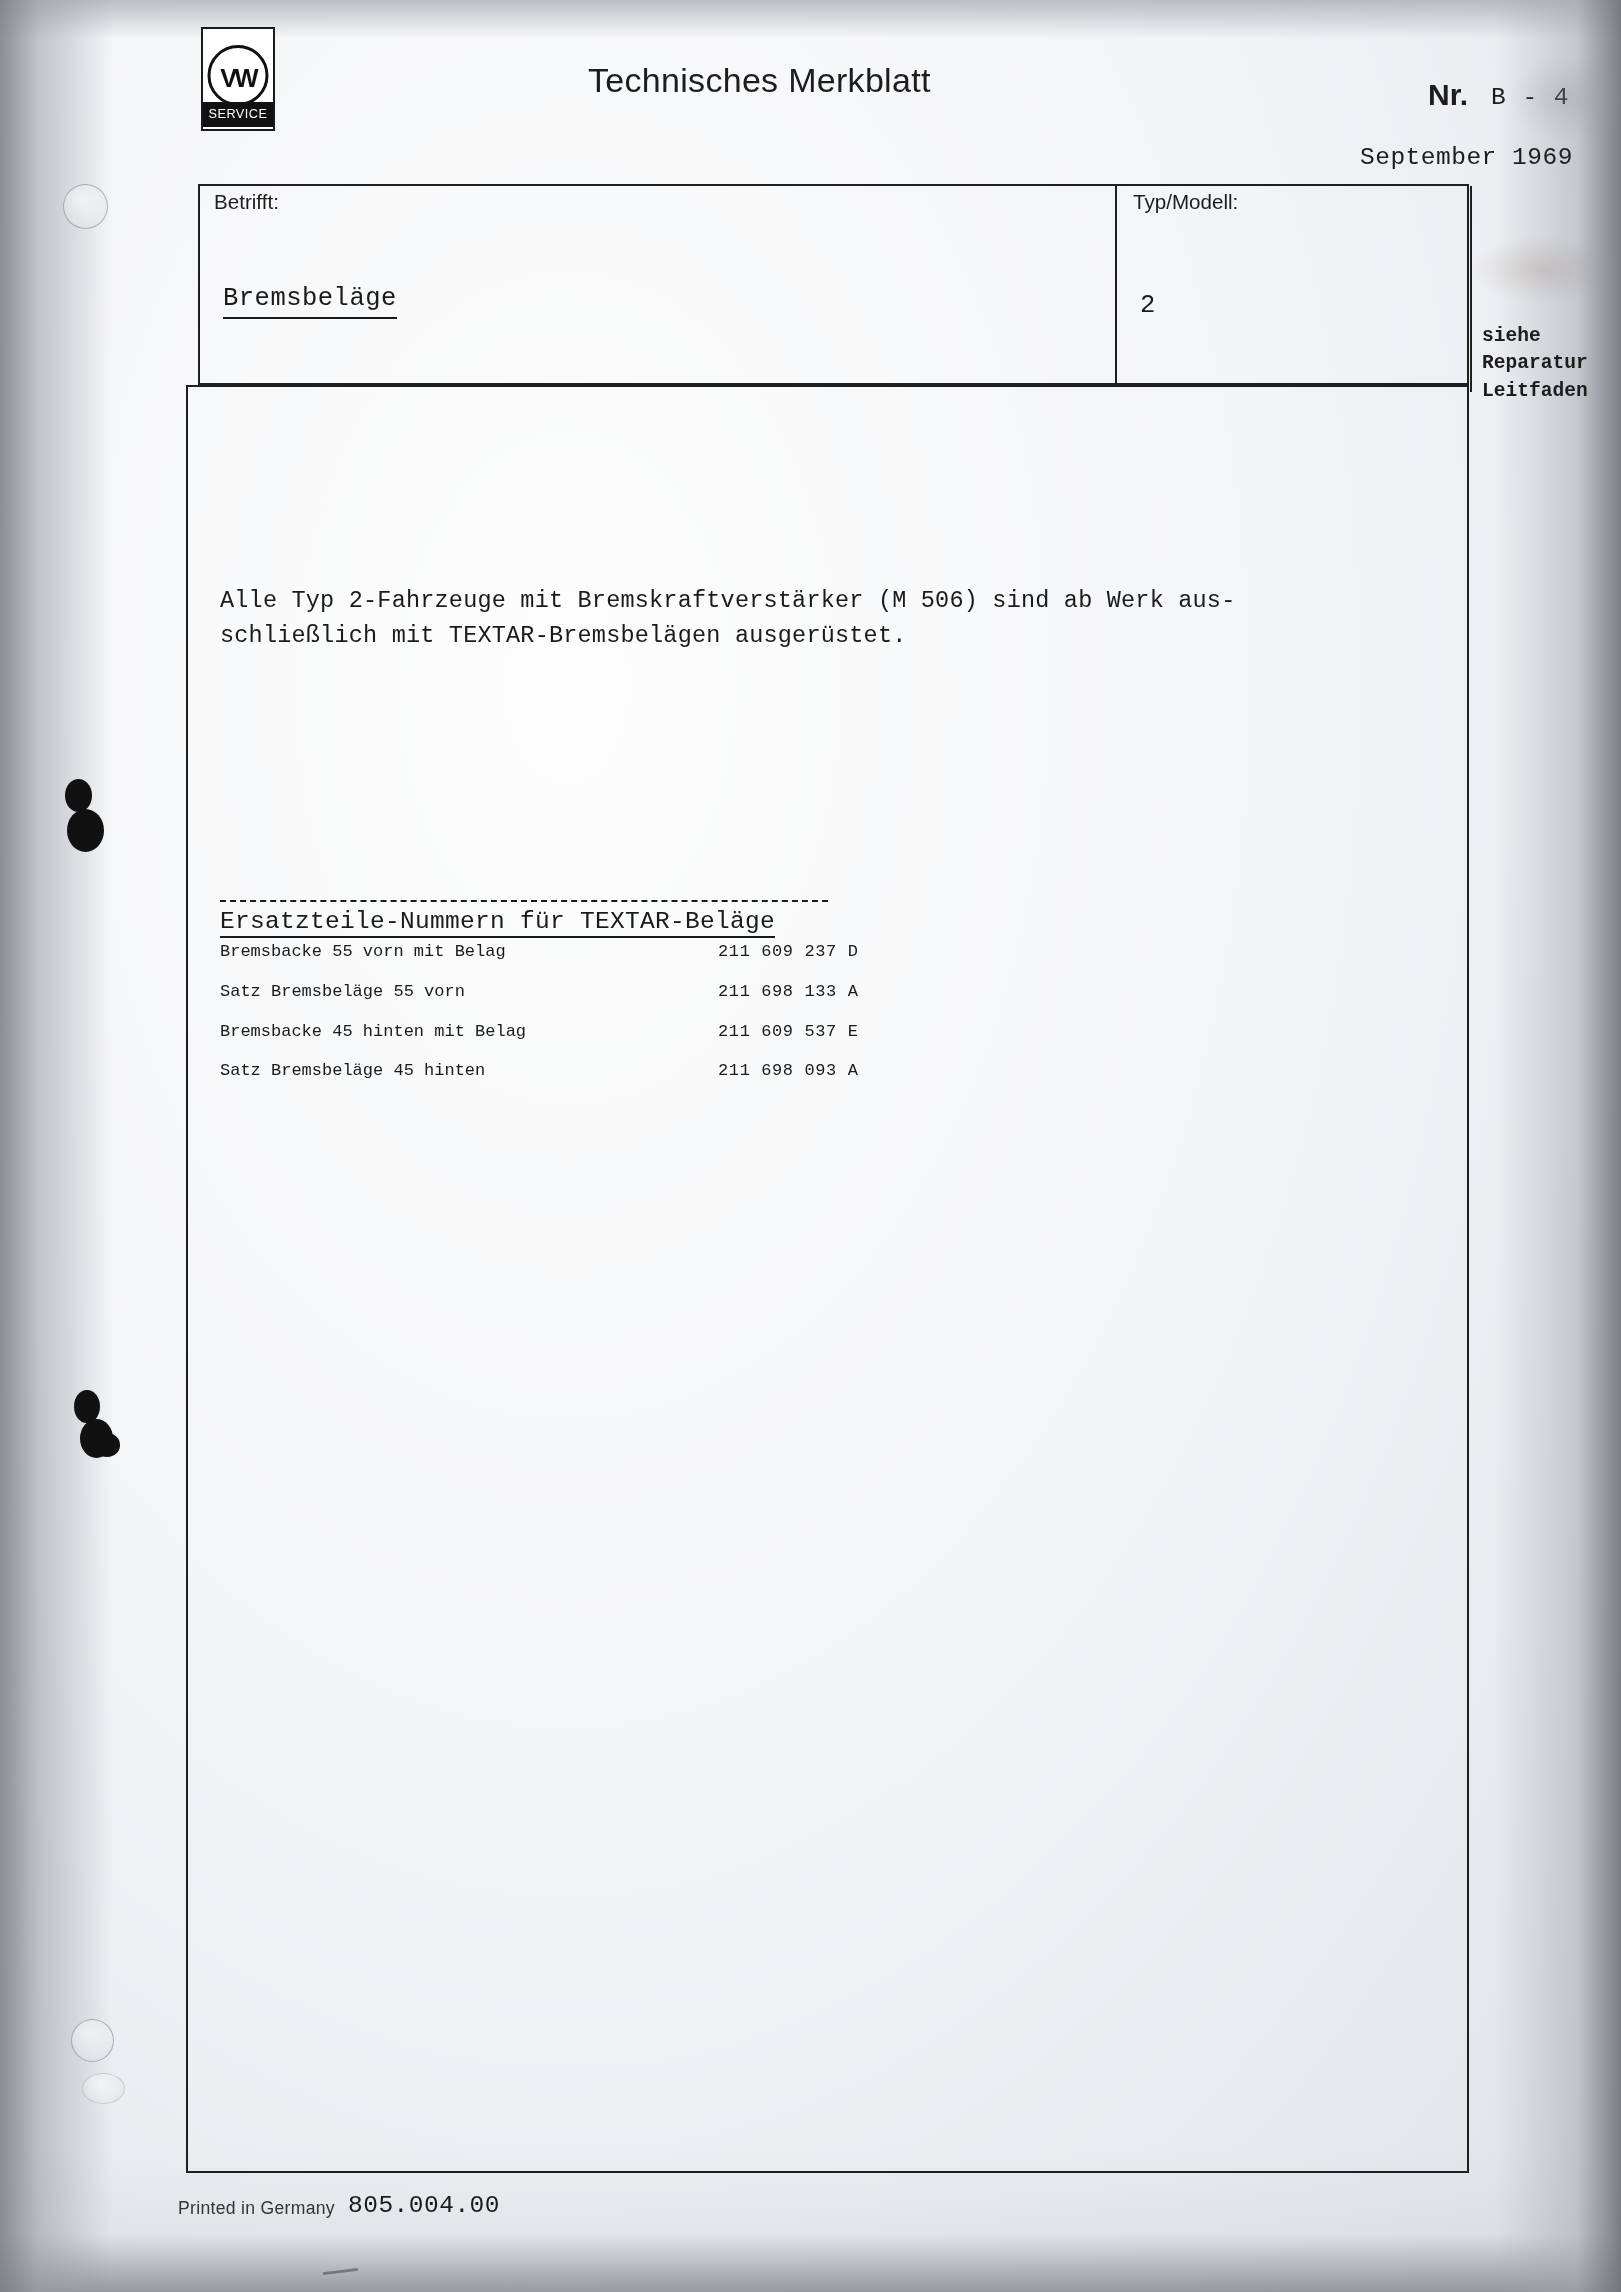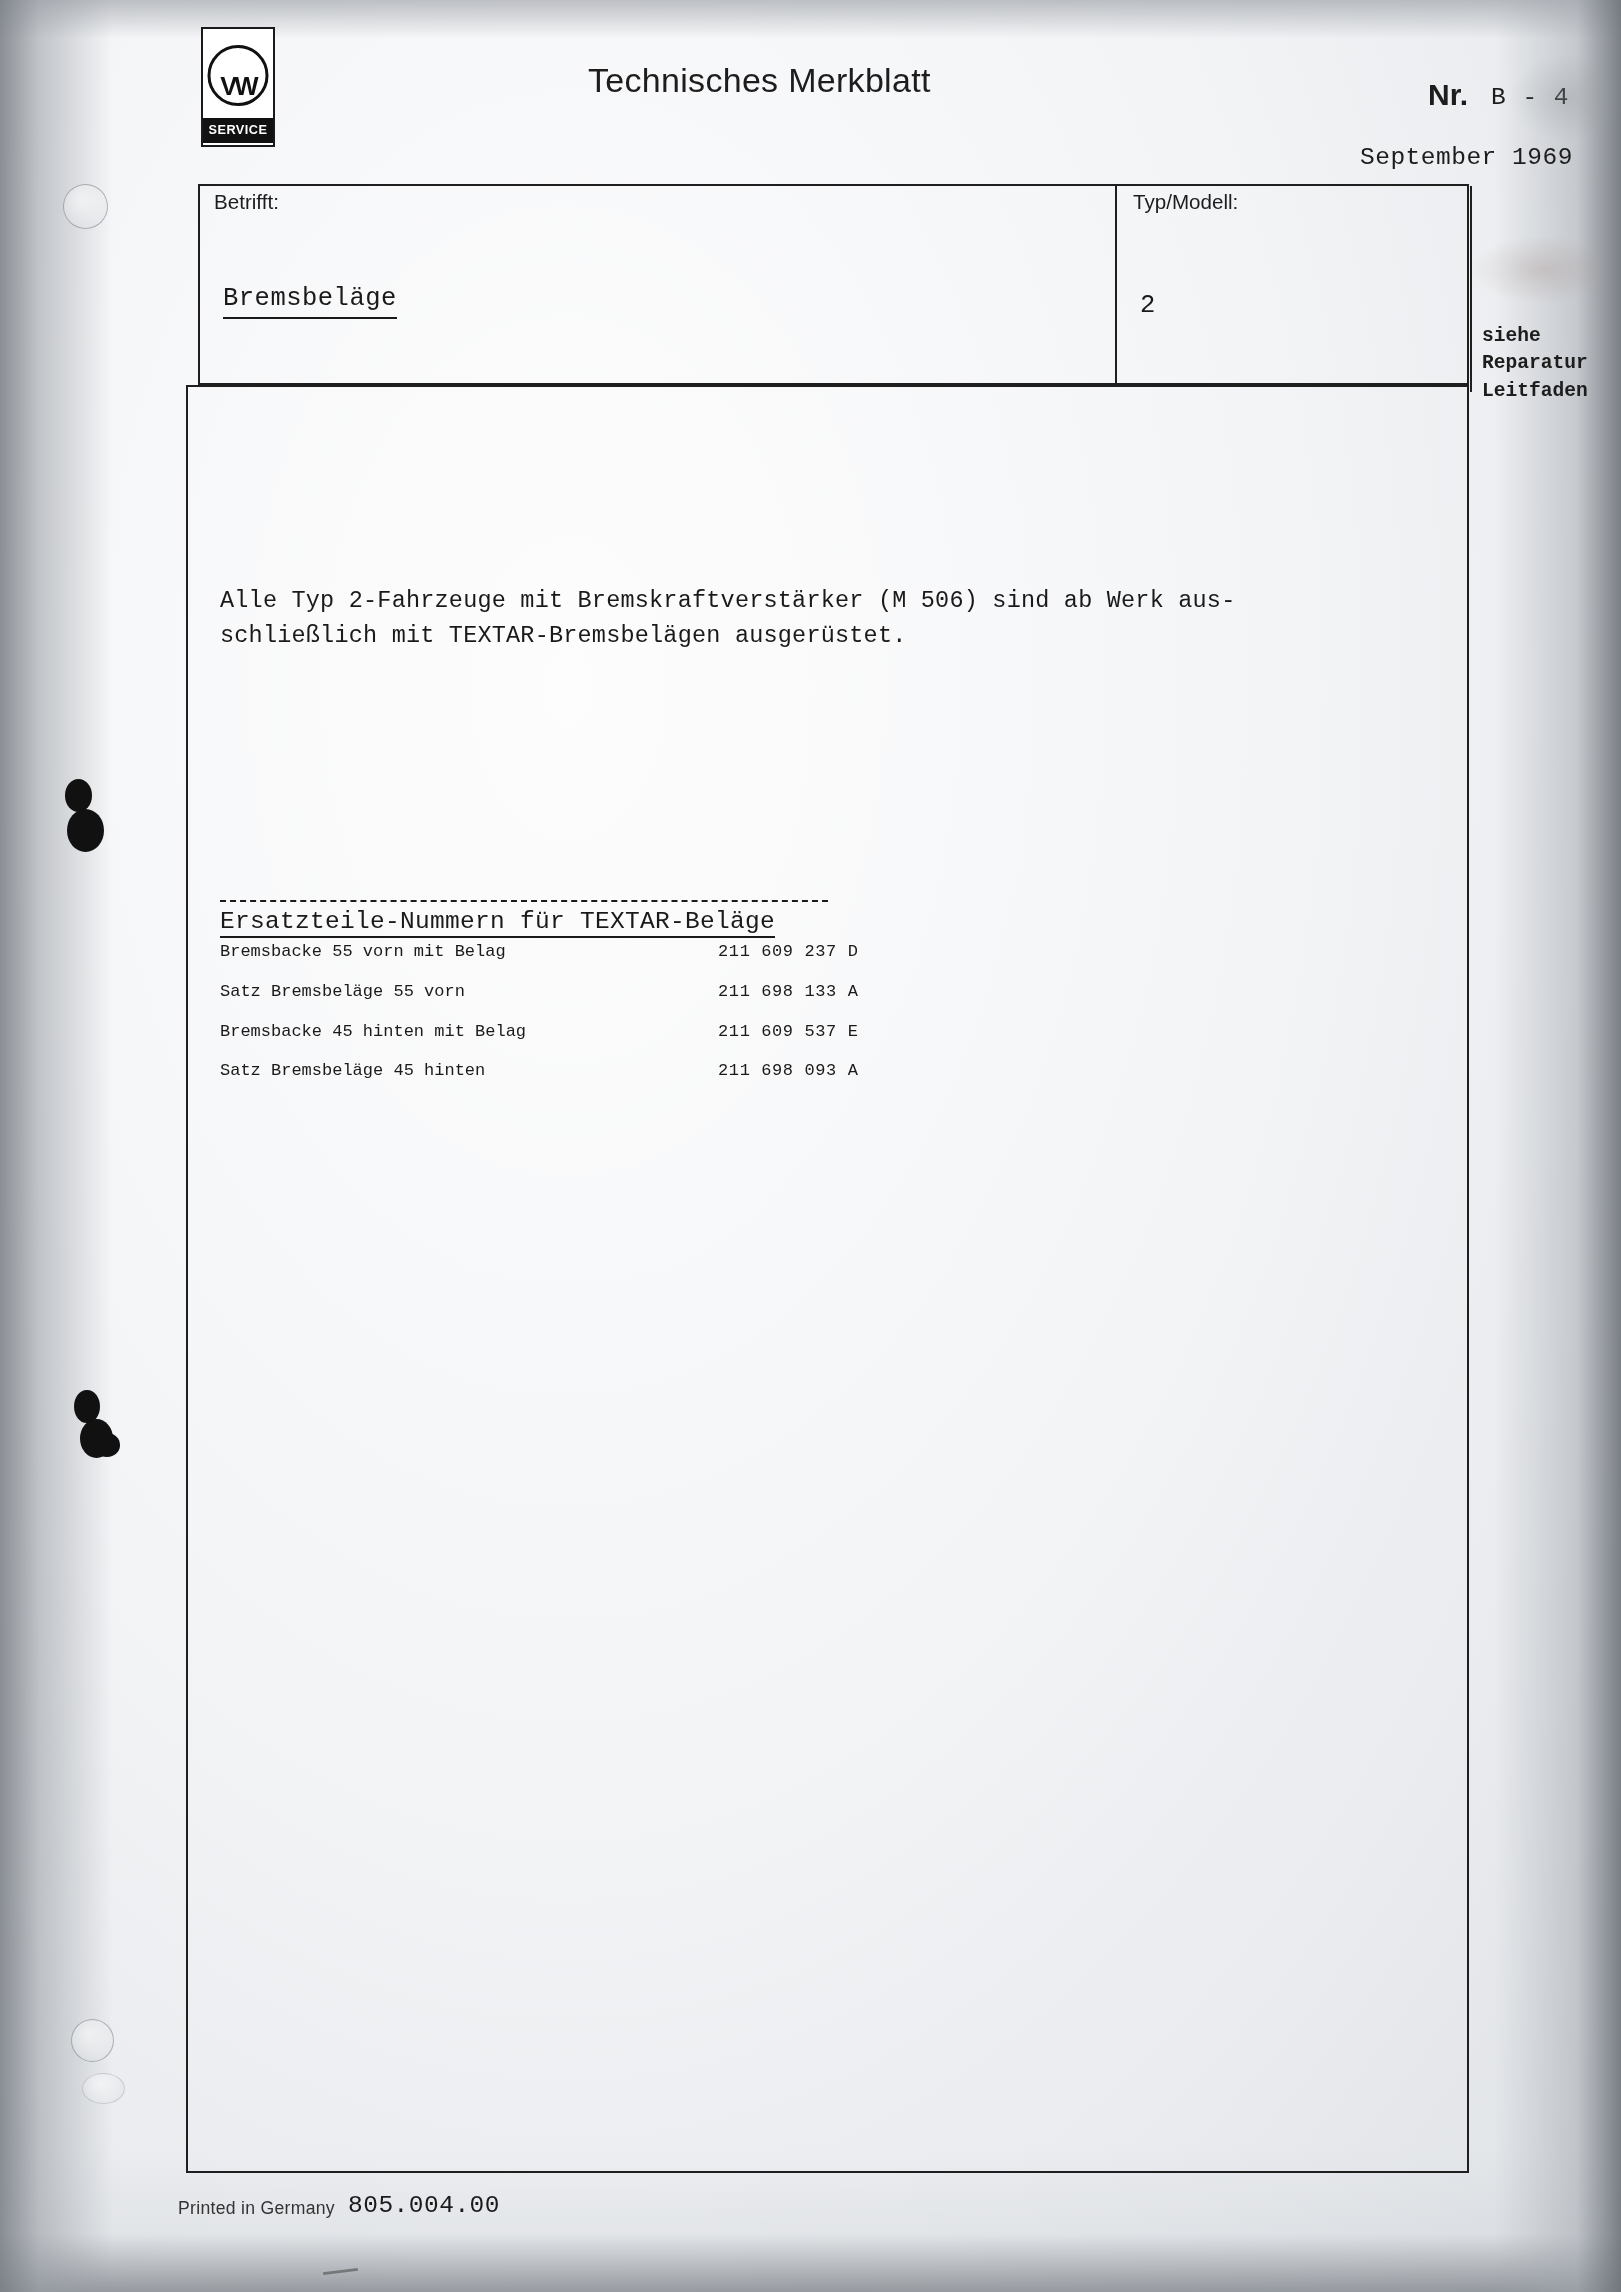--- a/index.html
+++ b/index.html
@@ -42,21 +42,21 @@
     width: 1621px;
     height: 2293px;
   }
 
   
   .vw-logo {
     position: absolute;
     left: 201px;
     top: 27.4px;
     width: 74px;
-    height: 120px;
+    height: 104px;
     border: 2.9px solid #1a1a1a;
     background: #fff;
     box-sizing: border-box;
   }
   .vw-logo .circle {
     position: absolute;
     left: 50%;
     top: 15.7px;
     transform: translateX(-50%);
     width: 55px;
@@ -79,21 +79,21 @@
   }
   .vw-logo .service {
     position: absolute;
     left: 0;
     right: 0;
     bottom: 2px;
     height: 25.5px;
     background: #111;
     color: #fff;
     font-size: 12.7px;
-    font-weight: 700;
+    font-weight: 400;
     text-align: center;
     line-height: 25.5px;
     letter-spacing: 0.5px;
   }
 
   .doc-title {
     position: absolute;
     left: 588px;
     top: 61px;
     font-size: 34px;

